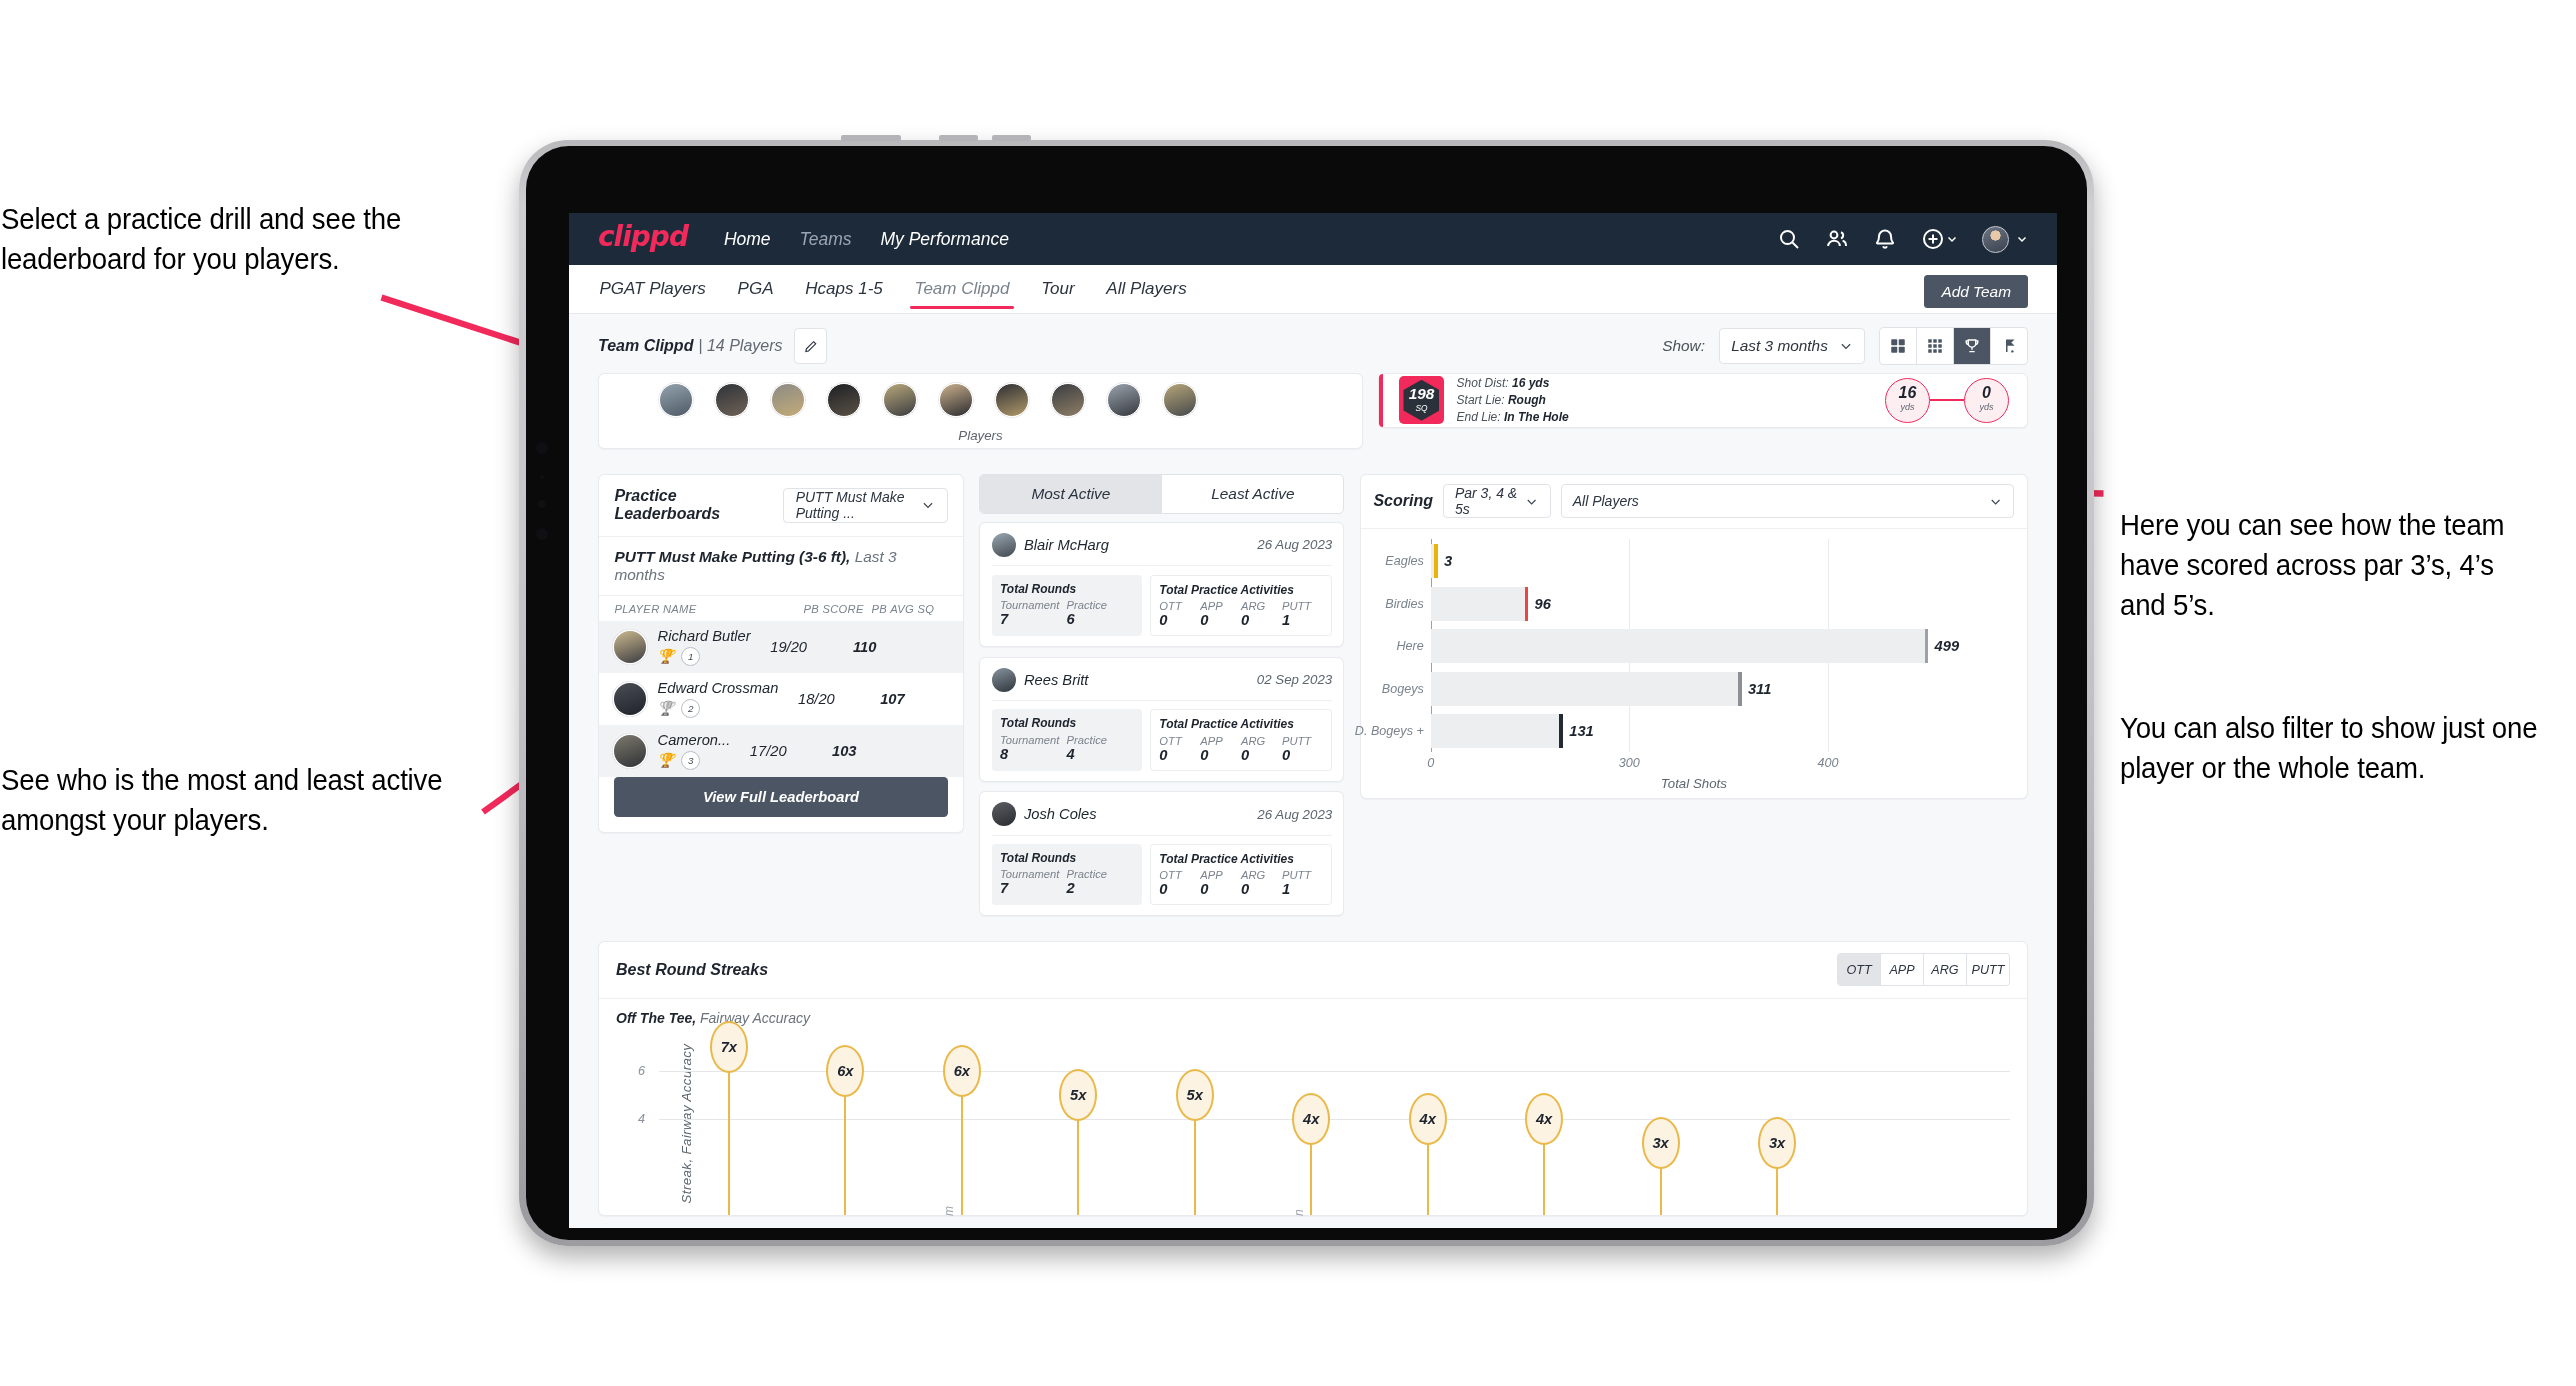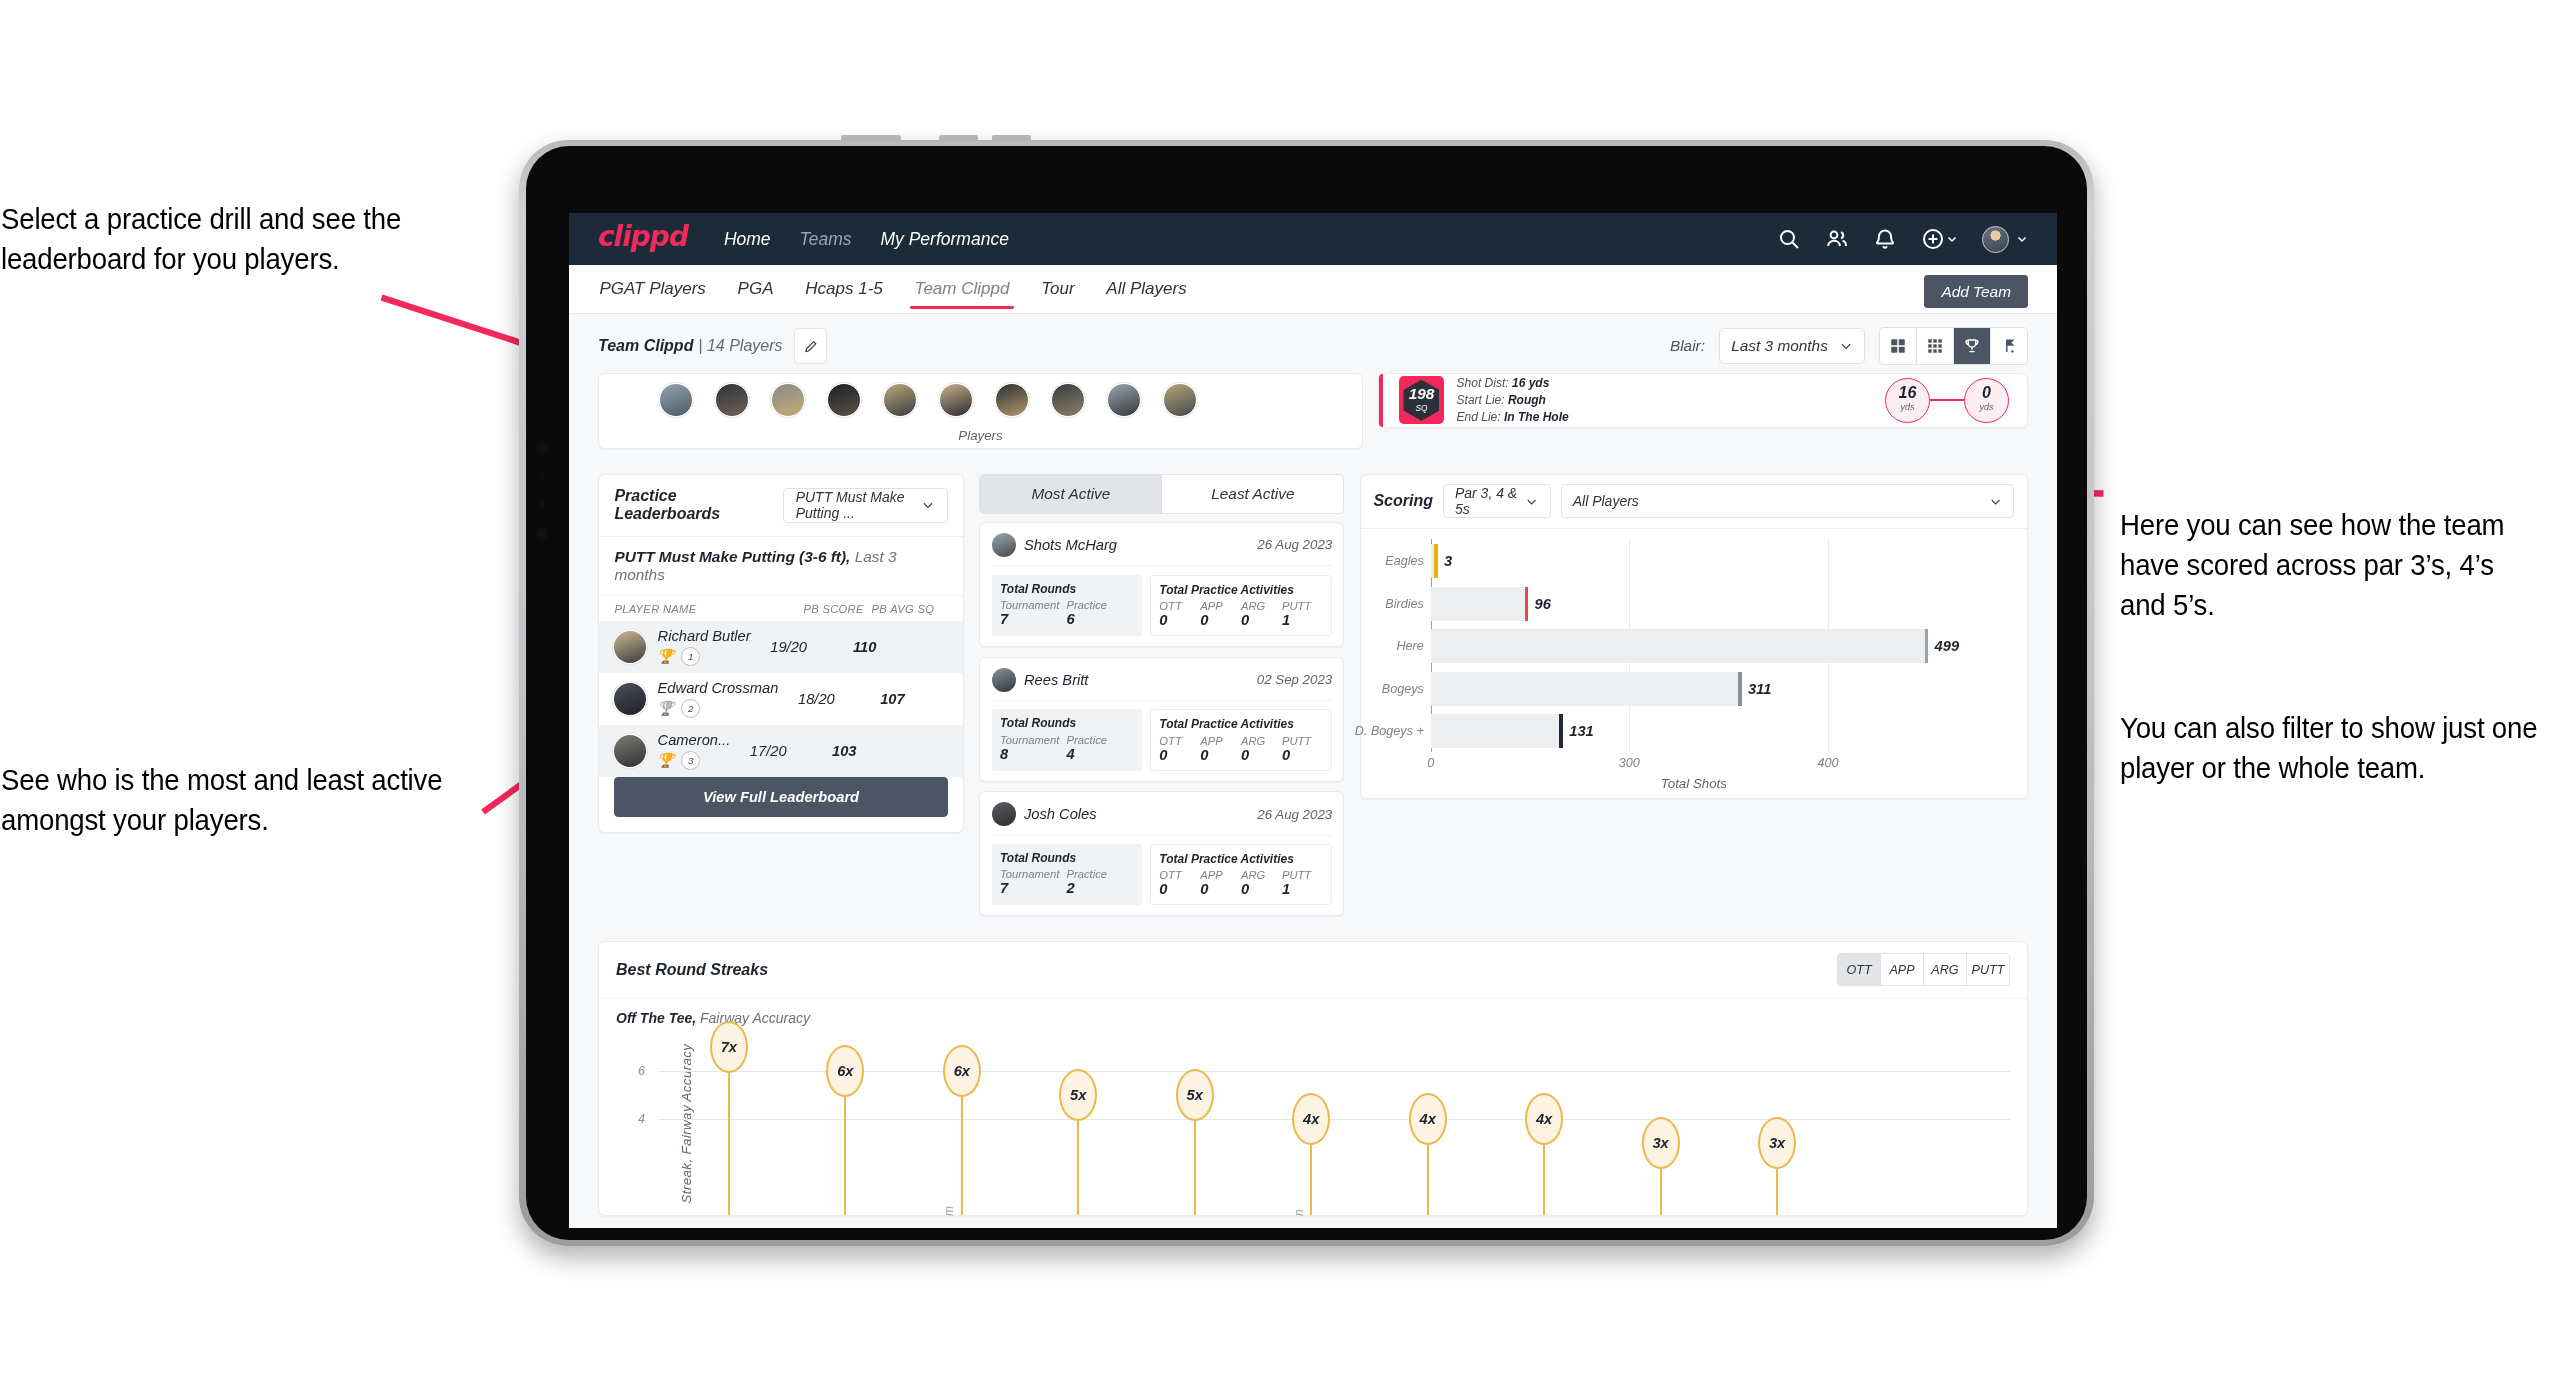--- a/index.html
+++ b/index.html
@@ -287,21 +287,21 @@
           <span class="t1">Team Clippd</span>
           <span class="t2">| 14 Players</span>
           <span class="pencil-box">
             <svg viewBox="0 0 24 24" fill="none" stroke="#2c3440" stroke-width="1.8">
                 <path d="M16.5 4.2l3.3 3.3L8.6 18.7l-4.1.8.8-4.1z"></path>
               </svg>
           </span>
         </div>
 
         <div class="showbar">
-          <span class="showlabel">Blair:</span>
+          <span class="showlabel">Show:</span>
           <div class="select" style="width:146px">
             <span>Last 3 months</span>
             <svg style="width:14px;height:14px" viewBox="0 0 24 24" fill="none" stroke="#3b434d" stroke-width="2">
                 <polyline points="5,9 12,16 19,9"></polyline>
               </svg>
           </div>
           <div class="viewtoggle">
             <div class="vt">
                 <svg viewBox="0 0 24 24" fill="#4b5563">
                   <rect x="3" y="3" width="8" height="8" rx="1"></rect>
@@ -451,21 +451,21 @@
 
           <div class="col-act">
             <div class="segwrap">
               <div class="seg sel">Most Active</div>
               <div class="seg">Least Active</div>
             </div>
 
             <div class="card actcard" style="margin-top:8.4px">
               <div class="acthead">
                 <span class="av" style="background:linear-gradient(160deg,#9aa8b2,#42484f)"></span>
-                <span class="nm">Shots McHarg</span>
+                <span class="nm">Blair McHarg</span>
                 <span class="dt">26 Aug 2023</span>
               </div>
               <div class="actbody">
                 <div class="rounds">
                   <div class="blk-t">Total Rounds</div>
                   <div class="kv">
                     <span class="kcell"><span class="k">Tournament</span><br><span class="v">7</span></span>
                     <span class="kcell"><span class="k">Practice</span><br><span class="v">6</span></span>
                   </div>
                 </div>

